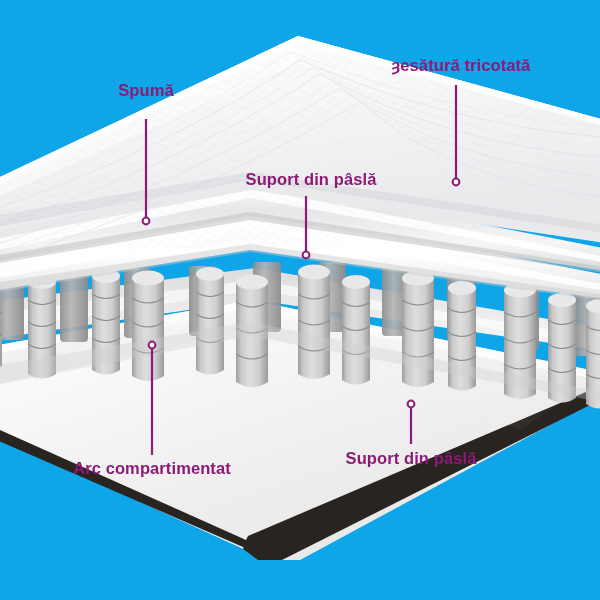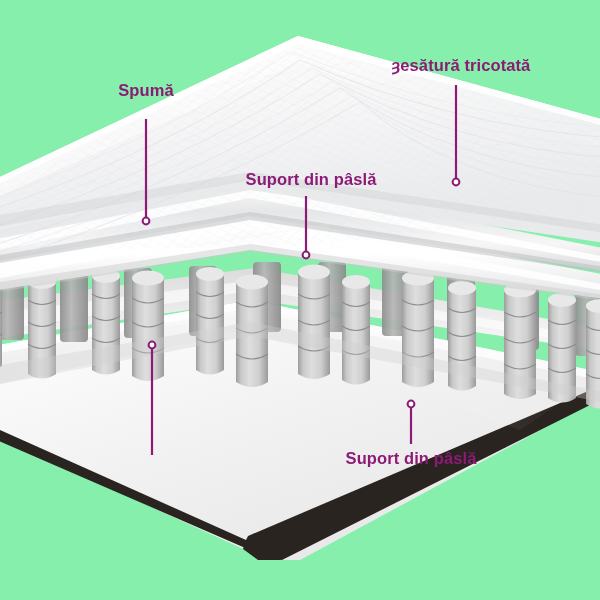--- a/index.html
+++ b/index.html
@@ -8,21 +8,21 @@
     background: #ffffff;
   }
   body {
     font-family: "Liberation Sans", sans-serif;
   }
   #stage {
     position: relative;
     width: 600px;
     height: 600px;
     overflow: hidden;
-    background: #86efac;
+    background: #0ea5e9;
   }
   #stage svg.layer {
     position: absolute;
     left: 0;
     top: 0;
     width: 600px;
     height: 600px;
   }
   .label {
     position: absolute;
@@ -334,16 +334,17 @@
       <circle cx="411" cy="404" r="3.4"></circle>
     </g>
   </svg>
 
   <div class="label c" id="lbl-tesatura">ȝesătură tricotată</div>
 
   <div class="label c" id="lbl-spuma">Spumă</div>
 
   <div class="label c" id="lbl-suport1">Suport din pâslă</div>
 
+  <div class="label c" id="lbl-arc">Arc compartimentat</div>
 
   <div class="label c" id="lbl-suport2">Suport din pâslă</div>
 
 </div>
 
 </body></html>

